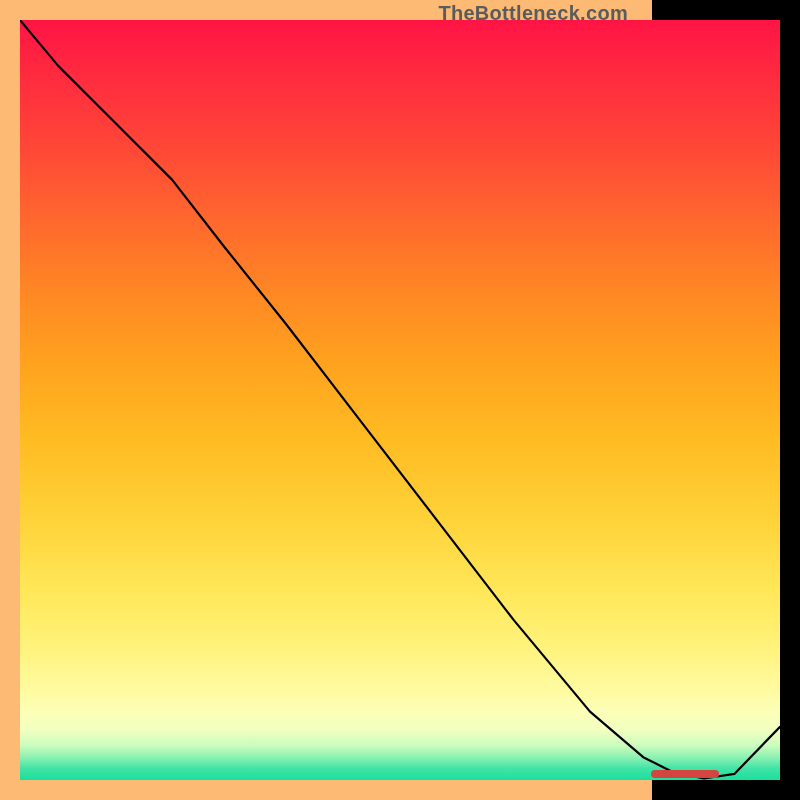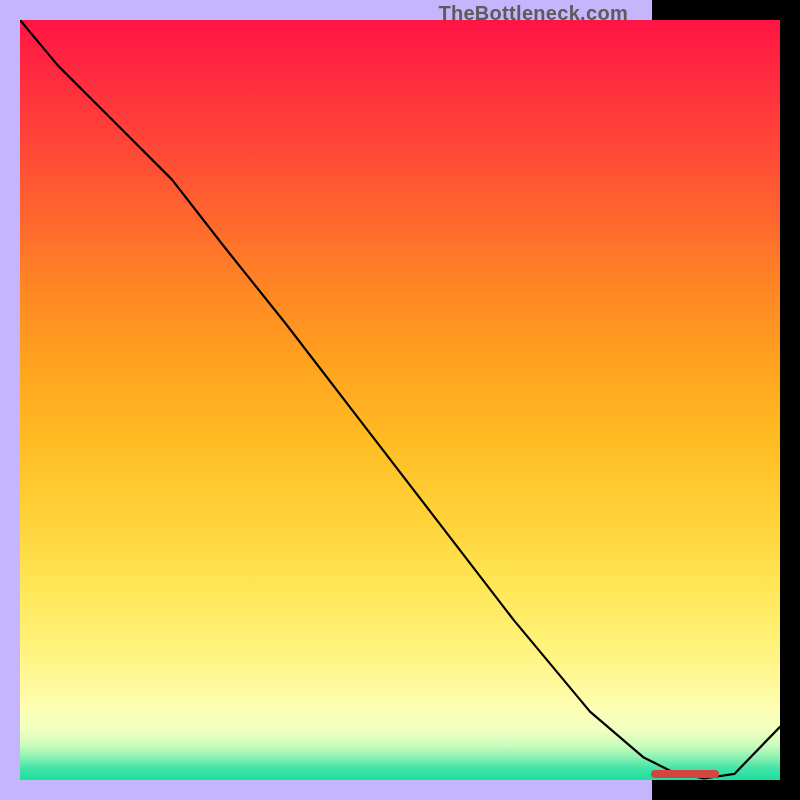--- a/index.html
+++ b/index.html
@@ -7,21 +7,21 @@
     padding: 0;
     width: 800px;
     height: 800px;
     overflow: hidden;
     background: #000;
   }
   .frame {
     position: relative;
     width: 652px;
     height: 800px;
-    background: #c4b5fd;
+    background: #fdba74;
   }
   .plot {
     position: absolute;
     left: 20px;
     top: 20px;
     width: 760px;
     height: 760px;
     background: linear-gradient(to bottom,
       #ff1445 0%,
       #ff2a3f 7%,

